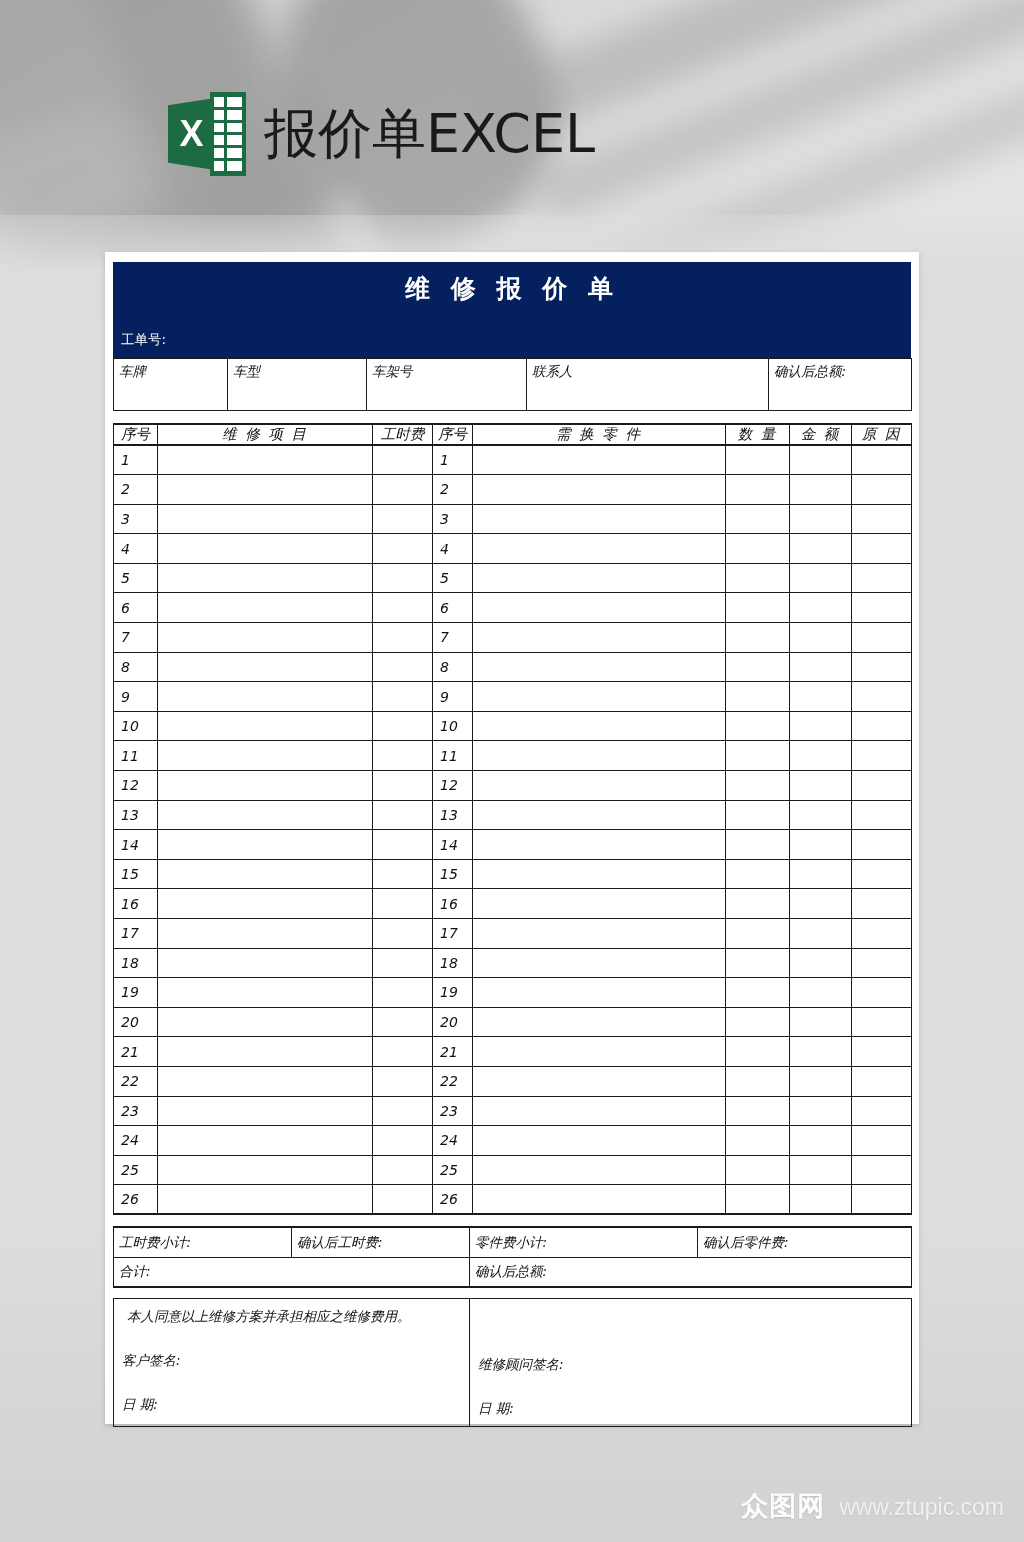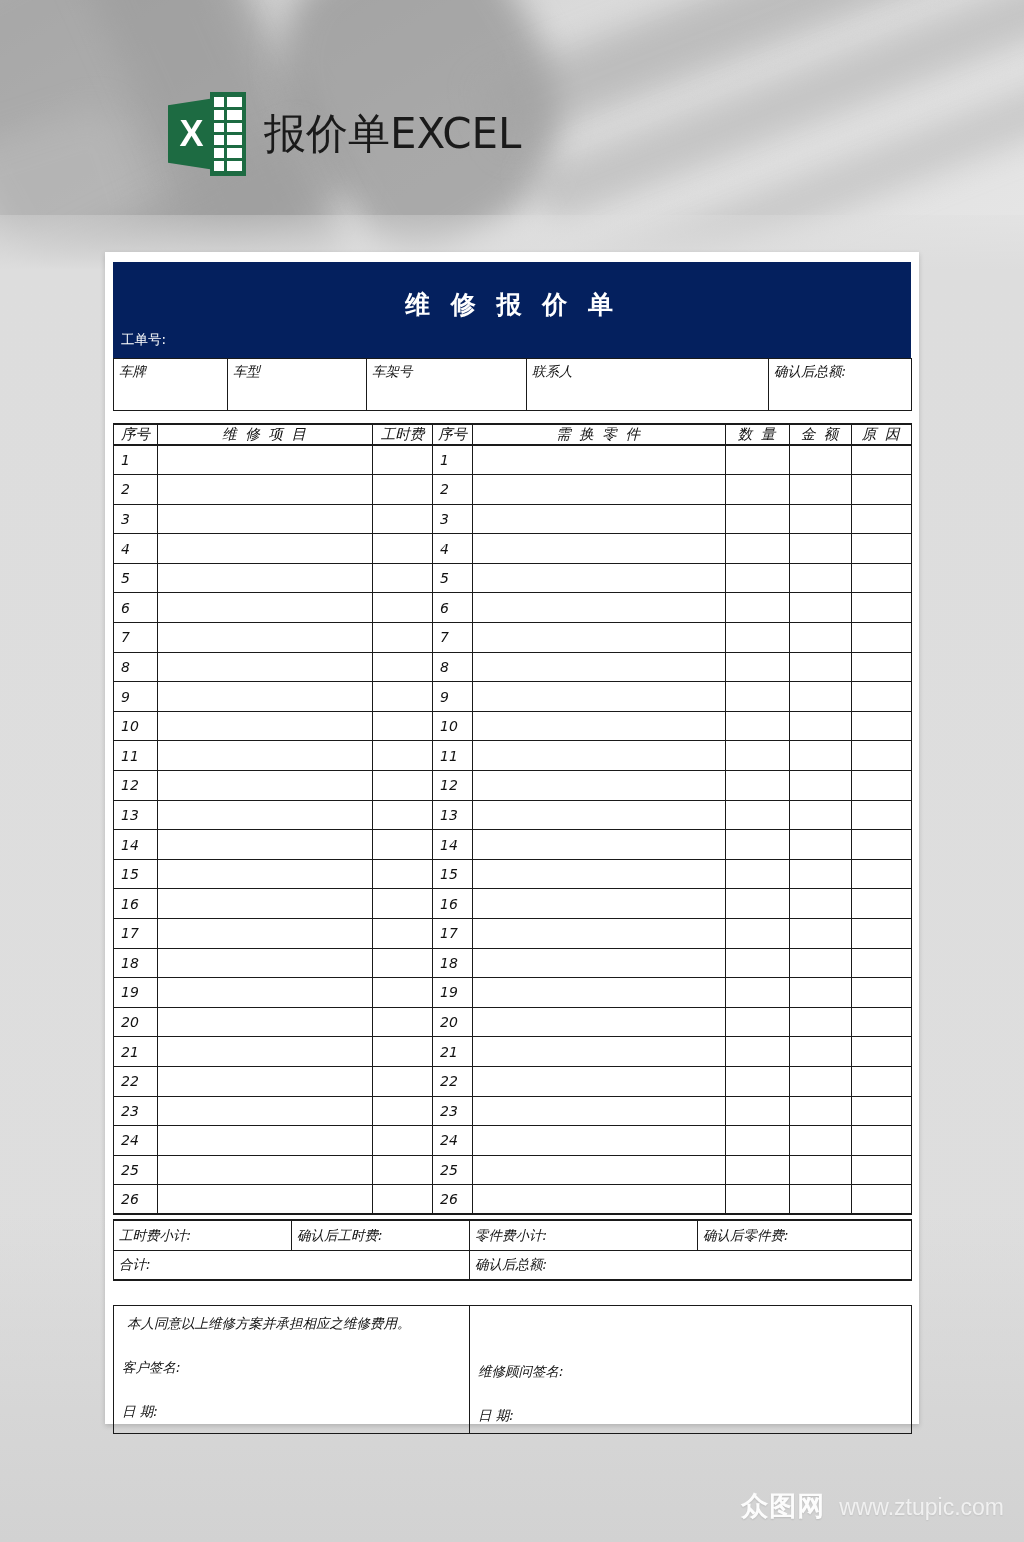--- a/index.html
+++ b/index.html
@@ -95,21 +95,21 @@
     gap: 3px;
   }
   .excel-icon .x-sheet .srow i {
     flex: 1;
     background: #ffffff;
     display: block;
   }
   .excel-icon .x-sheet .srow i.wide { flex: 1.4; }
 
   .doc-title {
-    font-size: 42px;
+    font-size: 54px;
     color: #1a1a1a;
     letter-spacing: 0px;
     white-space: nowrap;
     font-family: "DejaVu Sans", "Liberation Sans", sans-serif;
   }
 
   
   .sheet {
     position: absolute;
     left: 105px;
@@ -133,21 +133,21 @@
     border: 1px solid #04205e;
     color: #ffffff;
     position: relative;
     height: 96px;
   }
   .navy-title {
     text-align: center;
     font-size: 25px;
     font-weight: bold;
     letter-spacing: 6px;
-    padding-top: 25px;
+    padding-top: 9px;
     font-family: "DejaVu Sans", "Liberation Sans", sans-serif;
   }
   .navy-order {
     position: absolute;
     left: 7px;
     bottom: 8px;
     font-size: 13.5px;
     font-weight: normal;
     font-family: "DejaVu Sans", "Liberation Sans", sans-serif;
   }
@@ -191,33 +191,33 @@
   .items-table thead td.tight { letter-spacing: 0px; }
   .items-table td.num {
     text-align: left;
     padding-left: 7px;
     font-size: 14px;
     letter-spacing: 0;
   }
   .items-table tbody tr:last-child td { border-bottom: 2px solid #1a1a1a; }
 
   
-  .sum-table { margin-top: 4px; }
+  .sum-table { margin-top: 11px; }
   .sum-table td {
     height: 30px;
     padding: 0 5px;
     vertical-align: middle;
     font-size: 13.5px;
     border-top: none;
   }
   .sum-table tr:first-child td { border-top: 2px solid #1a1a1a; }
   .sum-table tr:last-child td  { border-bottom: 2px solid #1a1a1a; }
 
   
-  .sign-wrap { margin-top: 24px; }
+  .sign-wrap { margin-top: 10px; }
   .sign-table td {
     border: 1px solid #1a1a1a;
     padding: 9px 8px 0 8px;
     vertical-align: top;
     height: 128px;
   }
   .sign-line {
     font-size: 13.5px;
     color: #111111;
     font-family: "DejaVu Sans", "Liberation Sans", sans-serif;

